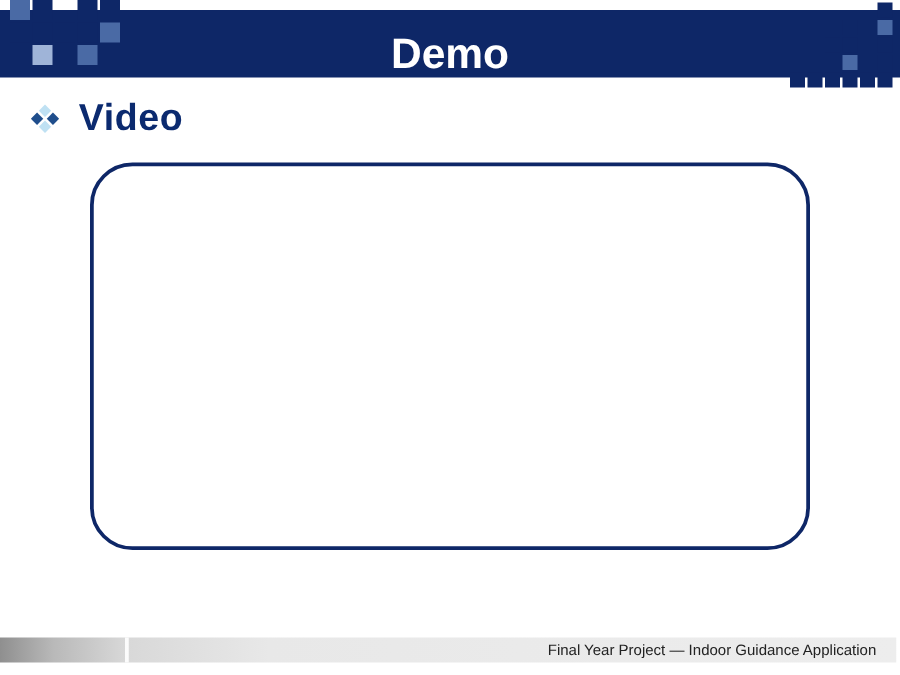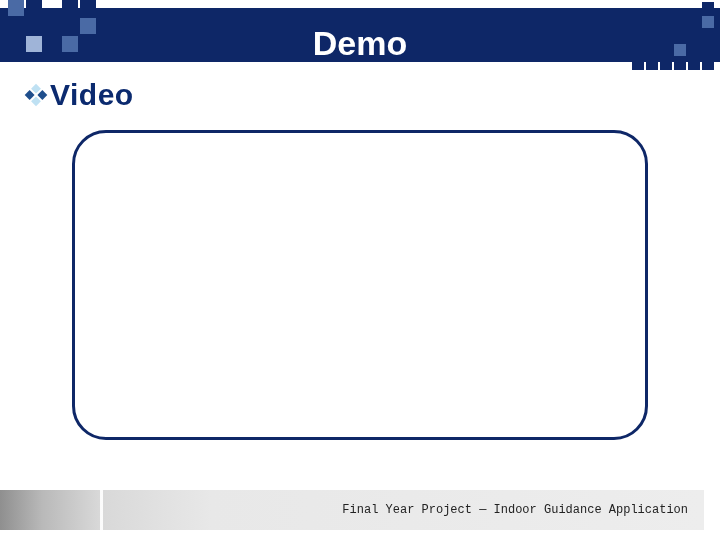--- a/index.html
+++ b/index.html
@@ -55,21 +55,21 @@
     .sq.mid  { background: #4a6aa5; }
     .sq.lite { background: #9fb4d8; }
 
     
     .subheading {
       position: absolute;
       top: 78px;
       left: 24px;
       display: flex;
       align-items: center;
-      gap: 2px;
+      gap: 15px;
     }
     .bullet-icon svg { display: block; }
     .subheading-text {
       color: #0b2a6f;
       font-size: 30px;
       font-weight: bold;
       letter-spacing: 0.5px;
     }
 
     
@@ -81,26 +81,25 @@
       height: 310px;
       border: 3px solid #0e2767;
       border-radius: 34px;
       background: #ffffff;
     }
 
     
     .footer-bar {
       position: absolute;
       left: 0;
-      right: 16px;
+      right: 3px;
       bottom: 10px;
-      height: 40px;
+      height: 20px;
       background: linear-gradient(to right,
         #8f8f8f 0%, #b9b9b9 6%, #d8d8d8 14%, #e8e8e8 30%, #ededed 100%);
-      font-family: Liberation Mono, monospace;
     }
     .footer-divider {
       position: absolute;
       left: 100px;
       top: 0;
       bottom: 0;
       width: 3px;
       background: rgba(255,255,255,0.9);
     }
     .footer-text {

